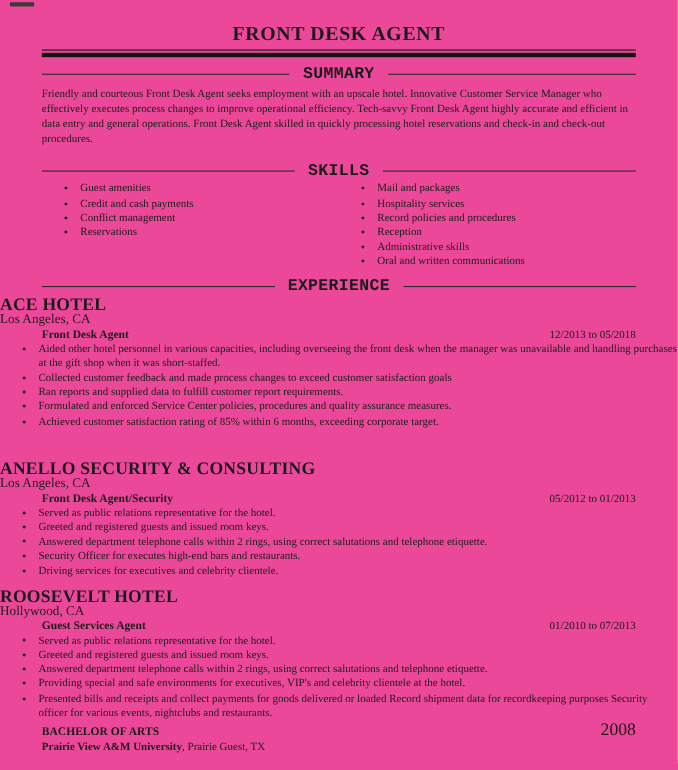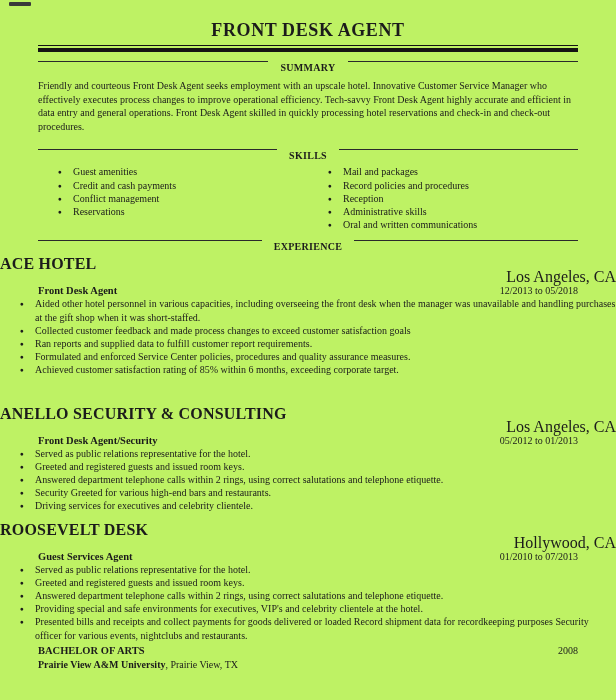--- a/index.html
+++ b/index.html
@@ -6,42 +6,43 @@
   body {
     width: 616px; height: 700px;
     background: #fcfcfc;
     font-family: "Liberation Serif", "DejaVu Serif", serif;
     color: #1b1b1b;
   }
   .page {
     position: relative;
     width: 616px; height: 700px;
     overflow: hidden;
-    background: #bef264;
+    background: #ec4899;
   }
   .corner-mark {
     position: absolute; left: 9px; top: 2px;
     width: 22px; height: 4px;
     background: #3a3a3a; border-radius: 1px;
   }
   .page-title {
     margin: 20px 38px 0;
     text-align: center;
     font-size: 18px; line-height: 20px;
     font-weight: bold;
     letter-spacing: 0.6px;
   }
   .title-rule-thin  { margin: 5px 38px 0; border-top: 1.5px solid #141414; }
   .title-rule-thick { margin: 2px 38px 0; height: 4px; background: #141414; }
 
   .sec-heading {
-    display: flex; 
+    display: flex; align-items: center;
     margin: 9px 38px 3px;
-    font-weight: bold; font-size: 10px; line-height: 13px;
+    font-weight: bold; font-size: 15px; line-height: 13px;
     letter-spacing: 0.3px;
+    font-family: Liberation Mono, monospace;
   }
   .sec-heading .rule { flex: 1; border-top: 1px solid #2a2a2a; }
   .sec-heading .sec-label { padding: 0 12px; white-space: nowrap; }
 
   .summary-text {
     margin: 5px 38px 16px;
     font-size: 10px; line-height: 13.6px;
   }
 
   .skills-cols { display: flex; margin: 3px 38px 0; }
@@ -57,39 +58,39 @@
     content: "●";
     position: absolute; left: 0; top: 3px;
     font-size: 6.5px; line-height: 7px;
   }
 
   .company-name {
     margin-top: 4px;
     font-weight: bold; font-size: 16px; line-height: 13px;
     letter-spacing: 0.2px;
   }
-  .company-location { text-align: right; font-size: 16px; line-height: 13px; }
+  .company-location { text-align: left; font-size: 12px; line-height: 13px; }
   .job-header {
     display: flex; justify-content: space-between; align-items: baseline;
     margin: 1px 38px 0;
     font-size: 10px; line-height: 13px;
   }
   .job-title { font-weight: bold; font-size: 10.5px; }
   .job-dates { font-size: 10px; }
   .job-bullets { margin: 0 38px; }
   .job-gap-large { height: 26px; }
   .job-gap-small { height: 6px; }
 
   .edu-header {
     display: flex; justify-content: space-between; align-items: baseline;
     margin: 2px 38px 0;
     font-size: 10.5px; line-height: 14px;
   }
   .edu-degree { font-weight: bold; }
-  .edu-year { font-size: 10px; text-align: right; }
+  .edu-year { font-size: 16px; text-align: right; }
   .edu-school-line { margin: 0 38px; font-size: 10px; line-height: 14px; }
   .edu-school { font-weight: bold; }
 </style>
 </head>
 <body>
 
 <div class="page">
 
   <div class="corner-mark"></div>
 
@@ -114,20 +115,21 @@
       <ul class="blist">
         <li>Guest amenities</li>
         <li>Credit and cash payments</li>
         <li>Conflict management</li>
         <li>Reservations</li>
       </ul>
     </div>
     <div class="skills-col">
       <ul class="blist">
         <li>Mail and packages</li>
+        <li>Hospitality services</li>
         <li>Record policies and procedures</li>
         <li>Reception</li>
         <li>Administrative skills</li>
         <li>Oral and written communications</li>
       </ul>
     </div>
   </div>
 
   <div class="sec-heading">
     <div class="rule"></div>
@@ -157,44 +159,44 @@
     <div class="company-name">ANELLO SECURITY &amp; CONSULTING</div>
     <div class="company-location">Los Angeles, CA</div>
     <div class="job-header">
       <span class="job-title">Front Desk Agent/Security</span>
       <span class="job-dates">05/2012 to 01/2013</span>
     </div>
     <ul class="blist job-bullets">
       <li>Served as public relations representative for the hotel.</li>
       <li>Greeted and registered guests and issued room keys.</li>
       <li>Answered department telephone calls within 2 rings, using correct salutations and telephone etiquette.</li>
-      <li>Security Greeted for various high-end bars and restaurants.</li>
+      <li>Security Officer for executes high-end bars and restaurants.</li>
       <li>Driving services for executives and celebrity clientele.</li>
     </ul>
   </div>
 
   <div class="job-gap-small"></div>
 
   <div>
-    <div class="company-name">ROOSEVELT DESK</div>
+    <div class="company-name">ROOSEVELT HOTEL</div>
     <div class="company-location">Hollywood, CA</div>
     <div class="job-header">
       <span class="job-title">Guest Services Agent</span>
       <span class="job-dates">01/2010 to 07/2013</span>
     </div>
     <ul class="blist job-bullets">
       <li>Served as public relations representative for the hotel.</li>
       <li>Greeted and registered guests and issued room keys.</li>
       <li>Answered department telephone calls within 2 rings, using correct salutations and telephone etiquette.</li>
       <li>Providing special and safe environments for executives, VIP's and celebrity clientele at the hotel.</li>
       <li>Presented bills and receipts and collect payments for goods delivered or loaded Record shipment data for recordkeeping purposes Security officer for various events, nightclubs and restaurants.</li>
     </ul>
   </div>
 
   <div class="edu-header">
     <span class="edu-degree">BACHELOR OF ARTS</span>
     <span class="edu-year">2008</span>
   </div>
   <div class="edu-school-line">
-    <span class="edu-school">Prairie View A&amp;M University</span><span>, Prairie View, TX</span>
+    <span class="edu-school">Prairie View A&amp;M University</span><span>, Prairie Guest, TX</span>
   </div>
 
 </div>
 
 </body></html>

